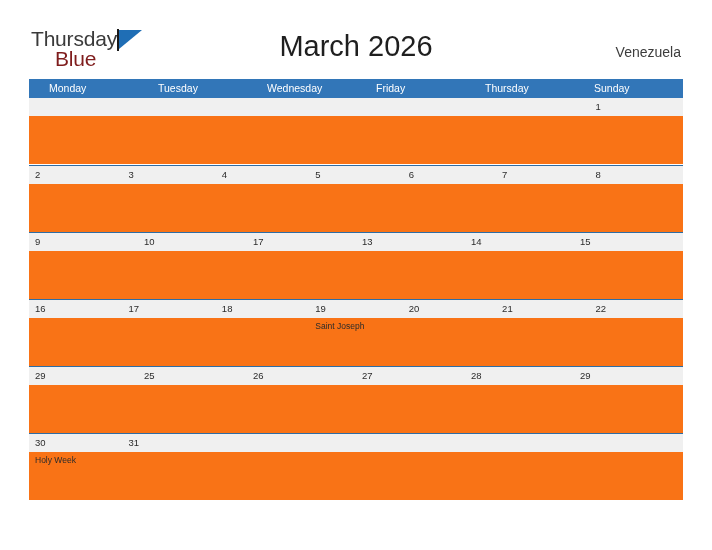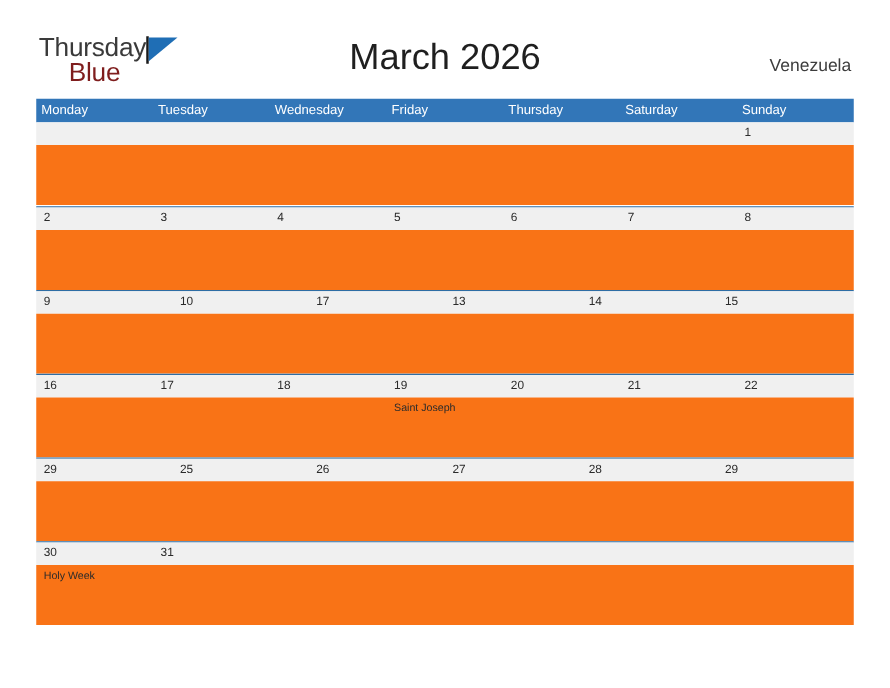--- a/index.html
+++ b/index.html
@@ -106,21 +106,21 @@
 
   .weekday-row {
     display: flex;
     width: 100%;
     background: #3276b8;
     height: 19px;
   }
   .weekday {
     flex: 1 1 0;
     box-sizing: border-box;
-    padding-left: 4px;
+    padding-left: 20px;
     color: #ffffff;
     font-size: 10.5px;
     line-height: 19px;
     white-space: nowrap;
     overflow: hidden;
   }
 
   .week {
     position: relative;
     width: 100%;
@@ -185,21 +185,20 @@
 
   </div>
 
   <div class="calendar">
     <div class="weekday-row">
         <div class="weekday">Monday</div>
         <div class="weekday">Tuesday</div>
         <div class="weekday">Wednesday</div>
         <div class="weekday">Friday</div>
         <div class="weekday">Thursday</div>
-        <div class="weekday">Saturday</div>
         <div class="weekday">Sunday</div>
       </div>
     <div id="weeks-container">
         <div class="week">
           <div class="week-numbers">
             <div class="daynum"></div>
             <div class="daynum"></div>
             <div class="daynum"></div>
             <div class="daynum"></div>
             <div class="daynum"></div>

